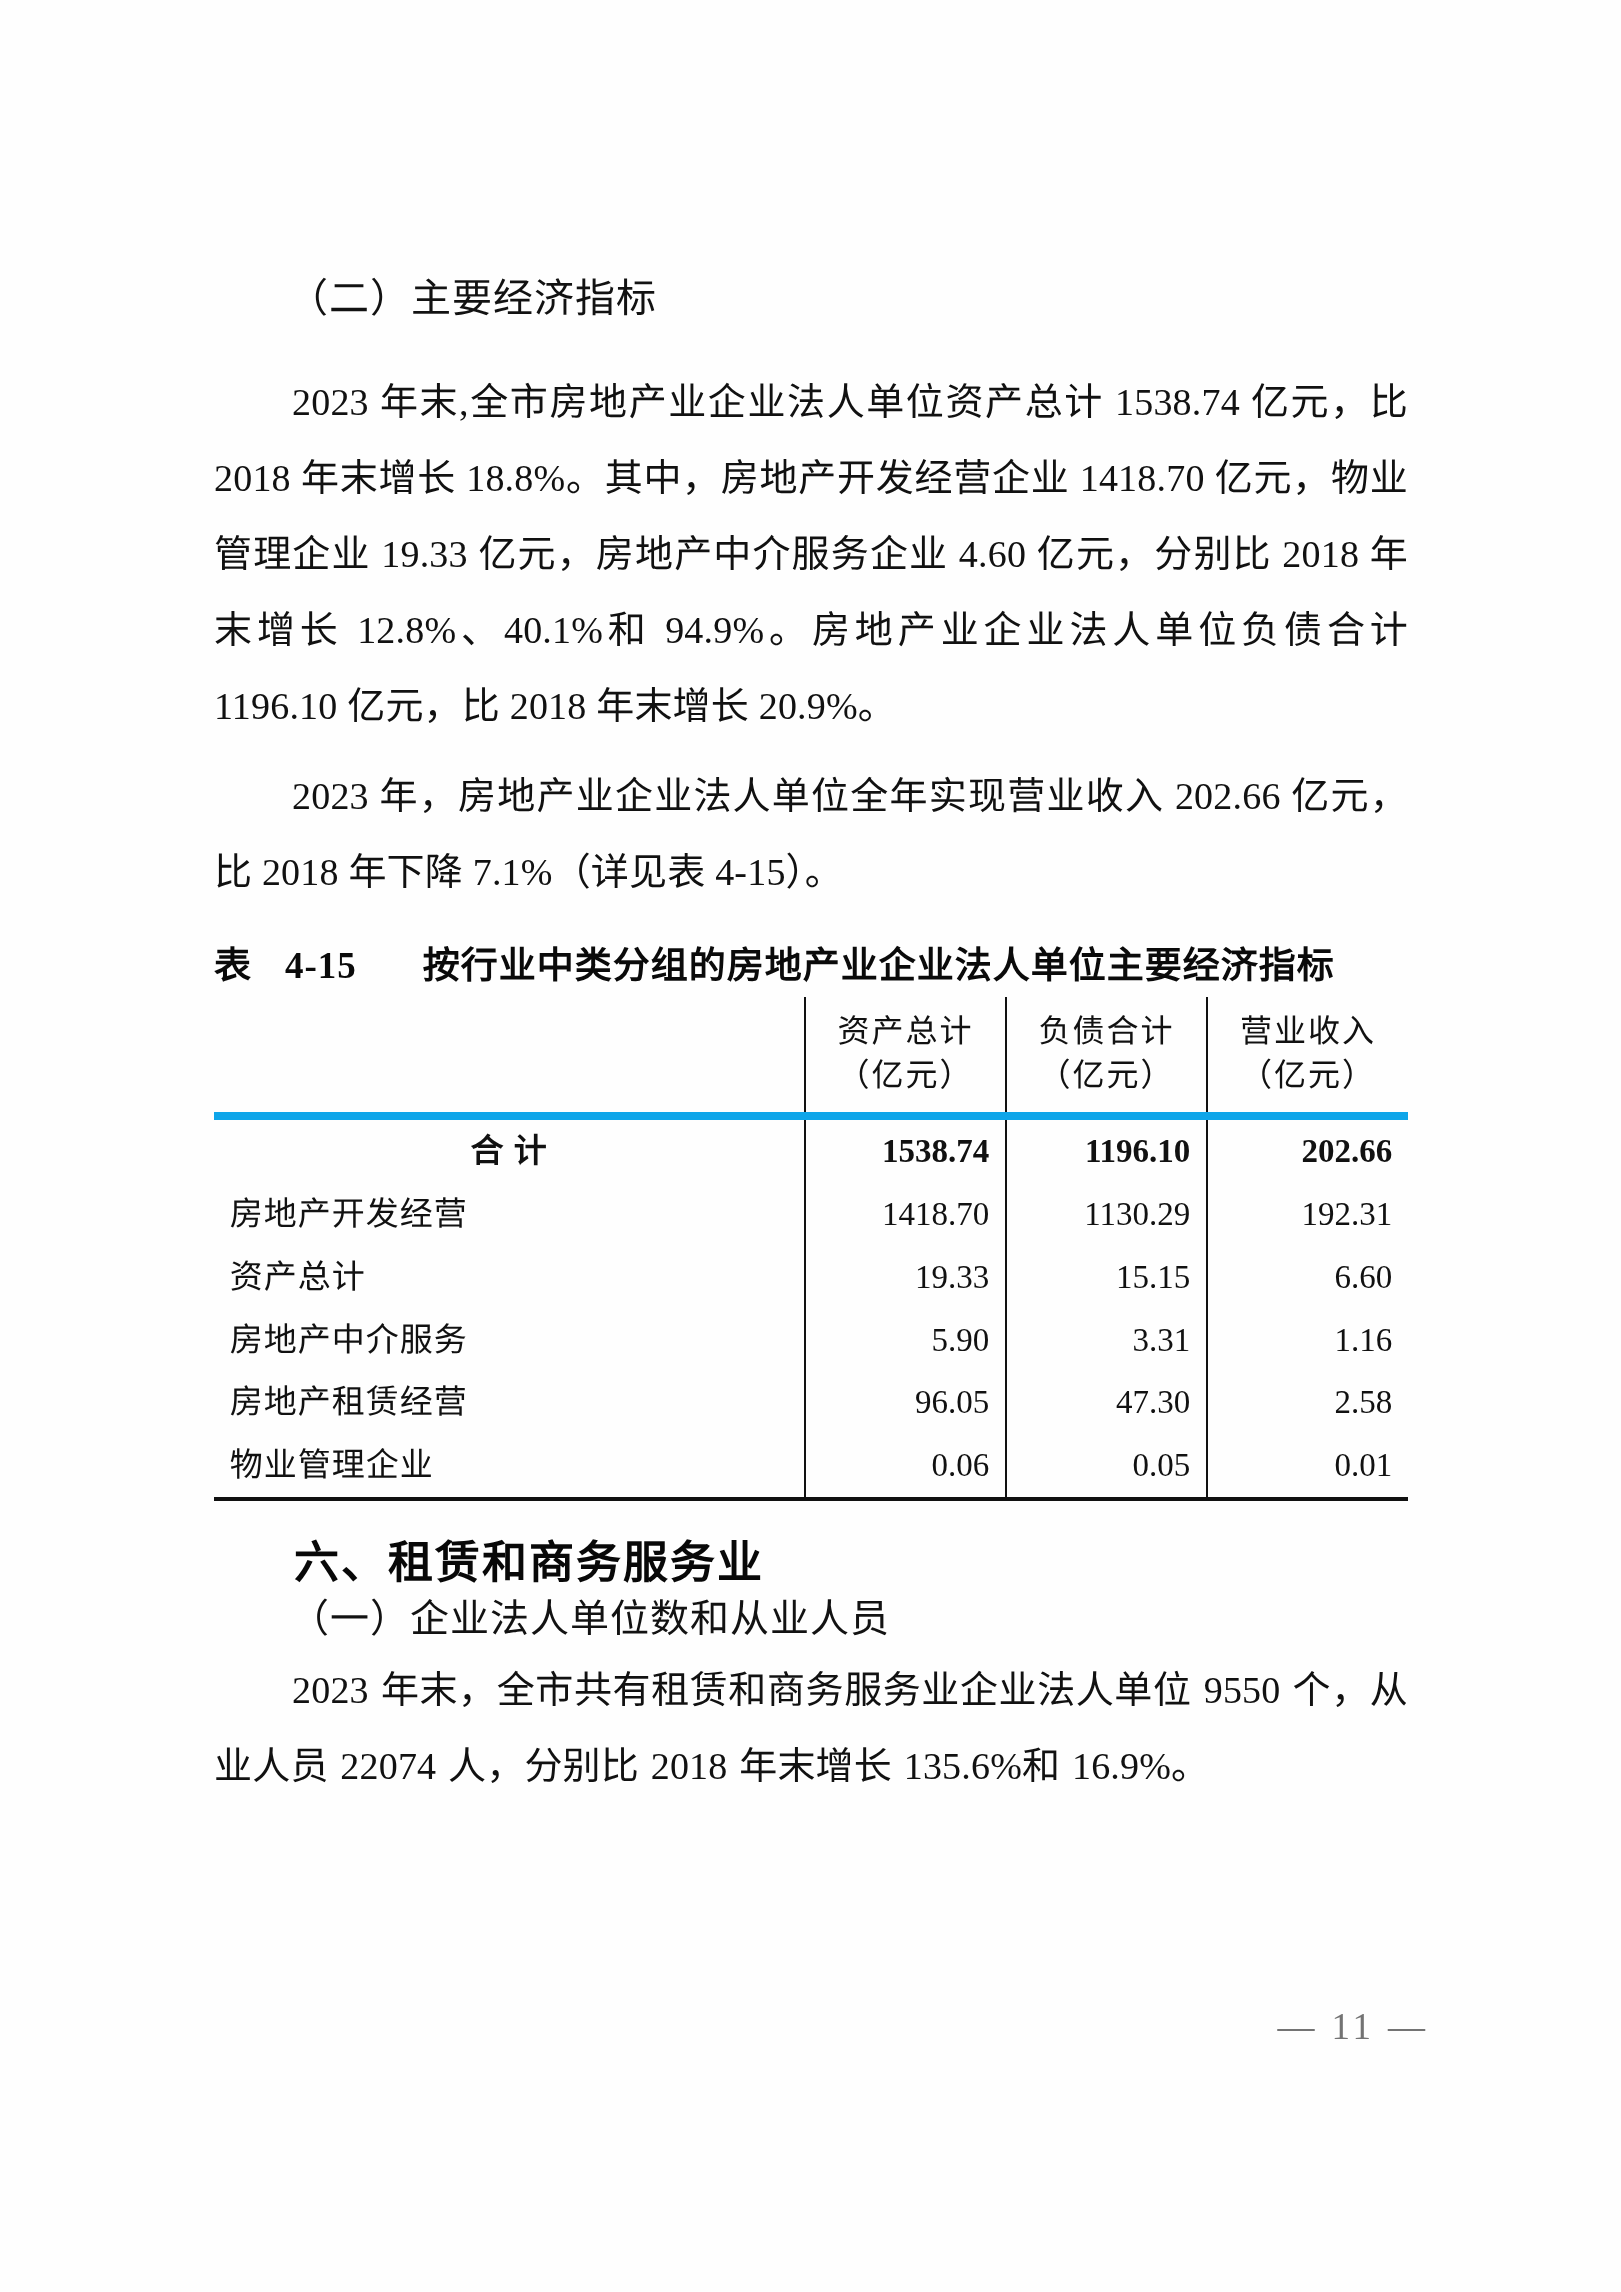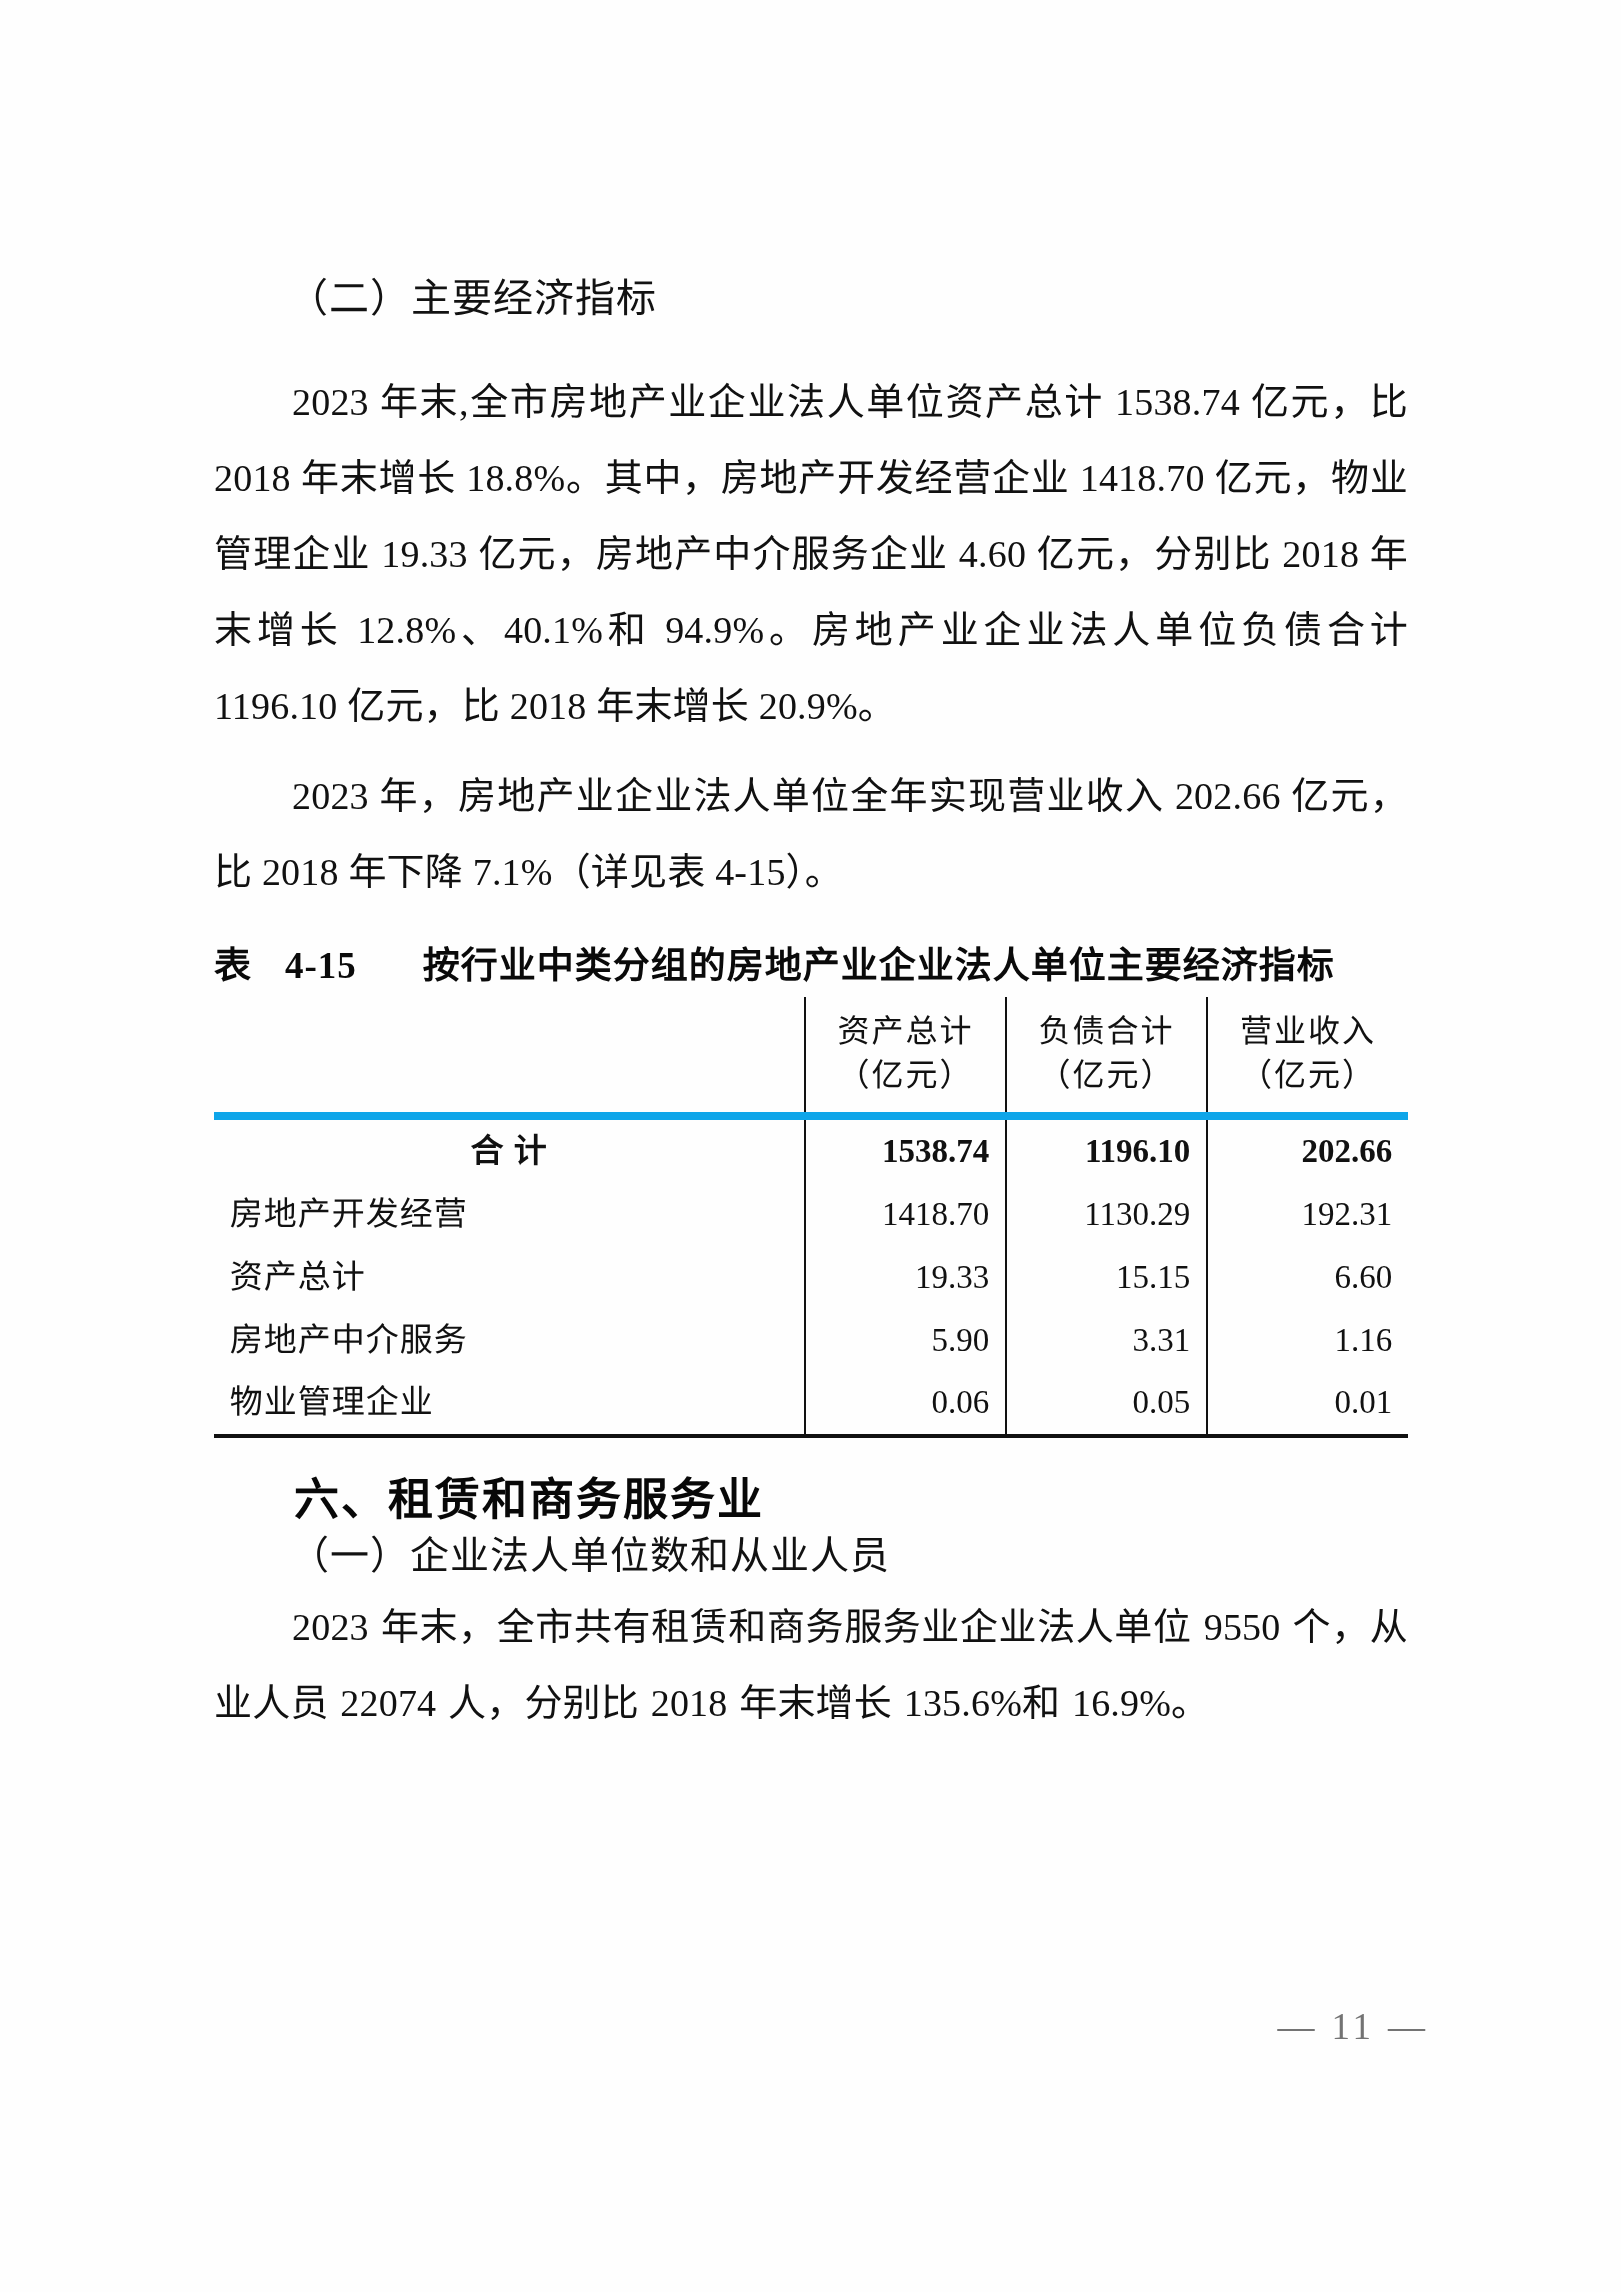--- a/index.html
+++ b/index.html
@@ -244,20 +244,26 @@
           <td class="num">19.33</td>
           <td class="num">15.15</td>
           <td class="num">6.60</td>
         </tr>
         <tr>
           <td class="name">房地产中介服务</td>
           <td class="num">5.90</td>
           <td class="num">3.31</td>
           <td class="num">1.16</td>
         </tr>
+        <tr>
+          <td class="name">房地产租赁经营</td>
+          <td class="num">96.05</td>
+          <td class="num">47.30</td>
+          <td class="num">2.58</td>
+        </tr>
         <tr class="last">
           <td class="name">物业管理企业</td>
           <td class="num">0.06</td>
           <td class="num">0.05</td>
           <td class="num">0.01</td>
         </tr>
       </tbody>
 
       <tbody class="rule-bottom">
         <tr>

